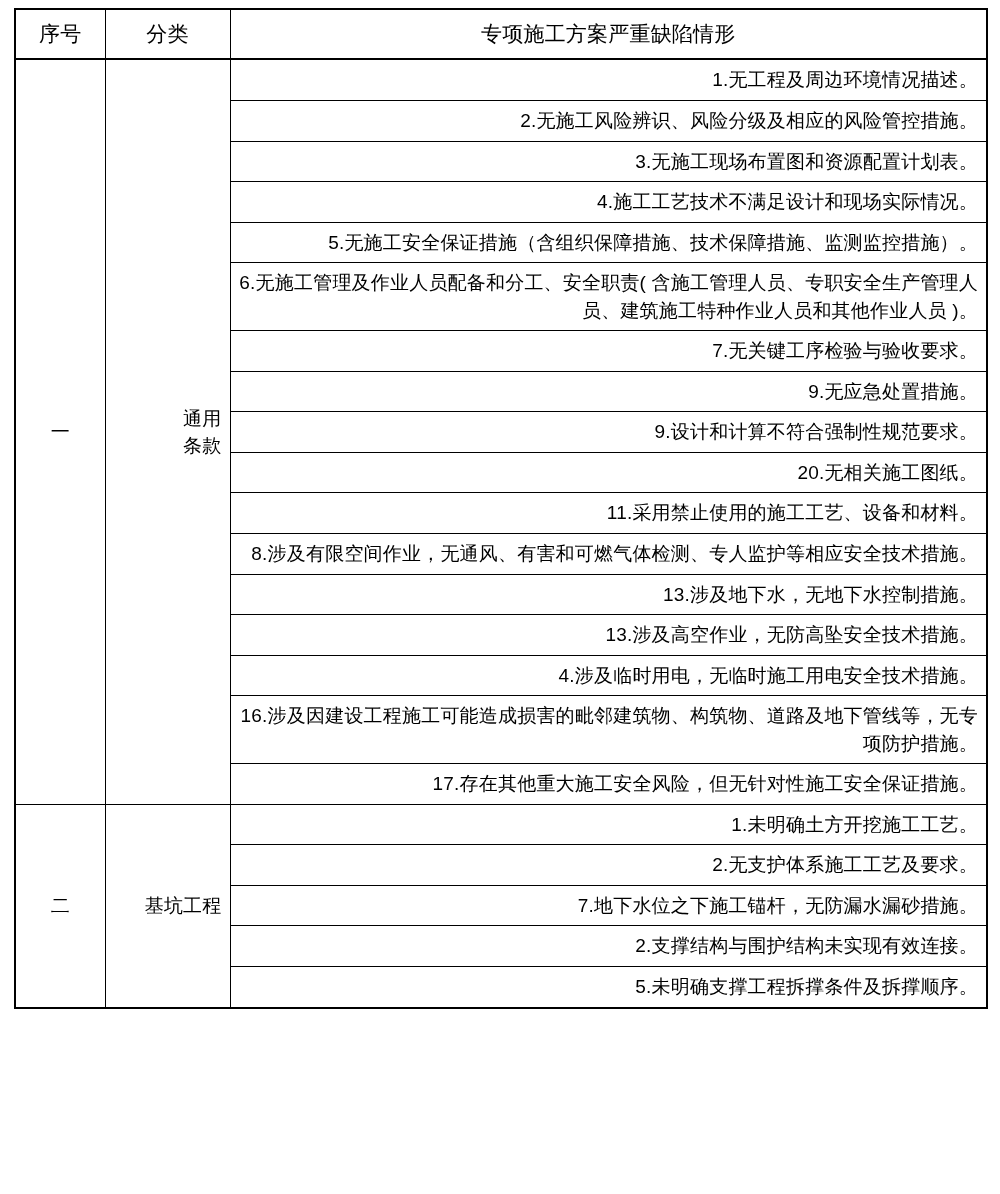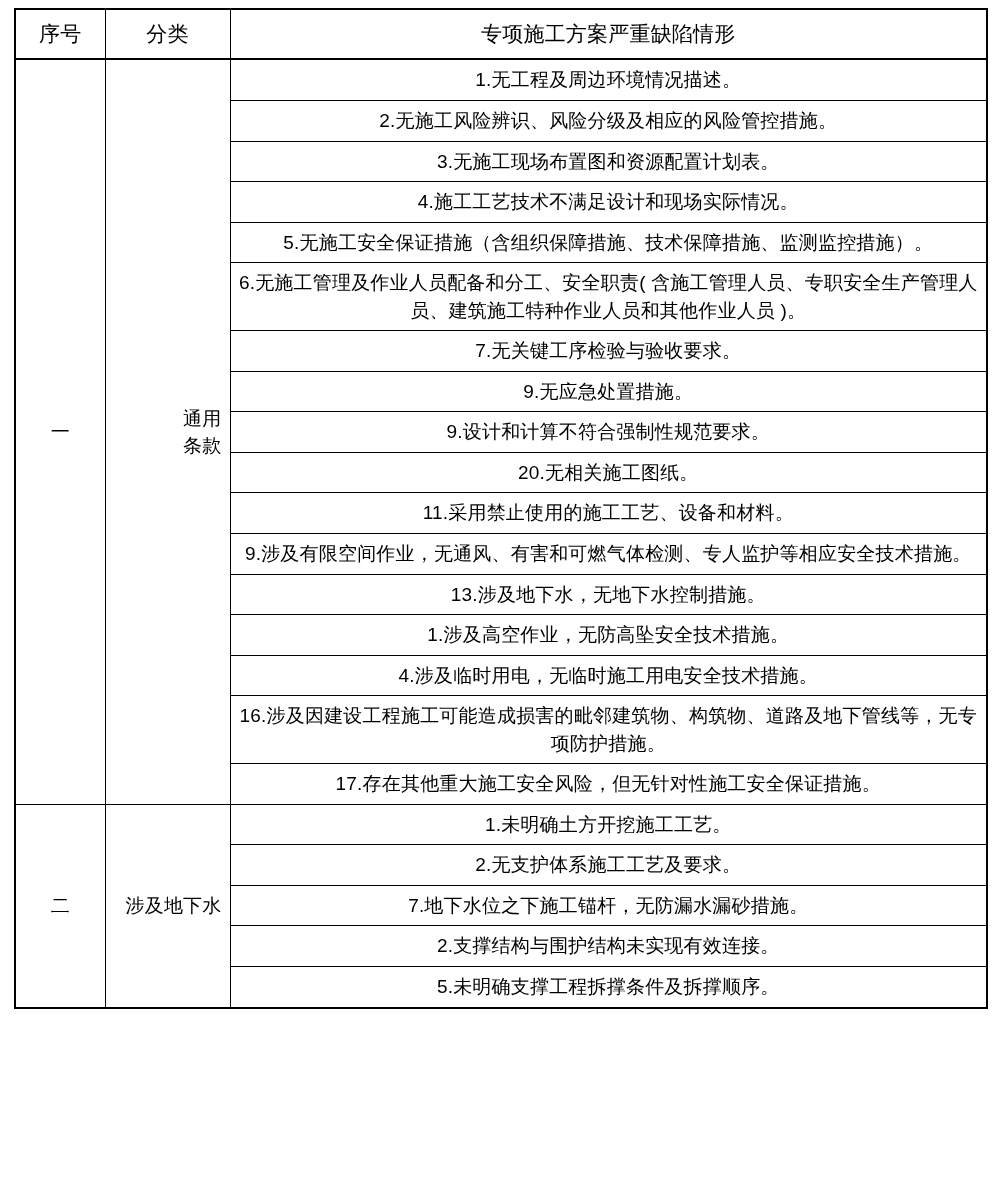--- a/index.html
+++ b/index.html
@@ -59,21 +59,21 @@
     font-size: 21px;
     letter-spacing: 1px;
   }
   td.cat-cell {
     text-align: right;
     font-size: 20px;
     line-height: 1.5;
     letter-spacing: 1px;
   }
   td.desc-cell {
-    text-align: center;
+    text-align: right;
     padding-left: 10px;
     padding-right: 6px;
     margin-left: 12px;
   }
   .two-line {
     line-height: 1.5;
   }
 </style>
 </head>
 <body>
@@ -126,41 +126,41 @@
       <tr>
         <td class="desc-cell">9.设计和计算不符合强制性规范要求。</td>
       </tr>
       <tr>
         <td class="desc-cell">20.无相关施工图纸。</td>
       </tr>
       <tr>
         <td class="desc-cell">11.采用禁止使用的施工工艺、设备和材料。</td>
       </tr>
       <tr>
-        <td class="desc-cell two-line">9.涉及有限空间作业，无通风、有害和可燃气体检测、专人监护等相应安全技术措施。</td>
+        <td class="desc-cell two-line">8.涉及有限空间作业，无通风、有害和可燃气体检测、专人监护等相应安全技术措施。</td>
       </tr>
       <tr>
         <td class="desc-cell">13.涉及地下水，无地下水控制措施。</td>
       </tr>
       <tr>
-        <td class="desc-cell">1.涉及高空作业，无防高坠安全技术措施。</td>
+        <td class="desc-cell">13.涉及高空作业，无防高坠安全技术措施。</td>
       </tr>
       <tr>
         <td class="desc-cell">4.涉及临时用电，无临时施工用电安全技术措施。</td>
       </tr>
       <tr>
         <td class="desc-cell two-line">16.涉及因建设工程施工可能造成损害的毗邻建筑物、构筑物、道路及地下管线等，无专项防护措施。</td>
       </tr>
       <tr>
         <td class="desc-cell">17.存在其他重大施工安全风险，但无针对性施工安全保证措施。</td>
       </tr>
 
       <tr>
         <td class="no-cell" rowspan="5">二</td>
-        <td class="cat-cell" rowspan="5">涉及地下水</td>
+        <td class="cat-cell" rowspan="5">基坑工程</td>
         <td class="desc-cell">1.未明确土方开挖施工工艺。</td>
       </tr>
       <tr>
         <td class="desc-cell">2.无支护体系施工工艺及要求。</td>
       </tr>
       <tr>
         <td class="desc-cell">7.地下水位之下施工锚杆，无防漏水漏砂措施。</td>
       </tr>
       <tr>
         <td class="desc-cell">2.支撑结构与围护结构未实现有效连接。</td>

